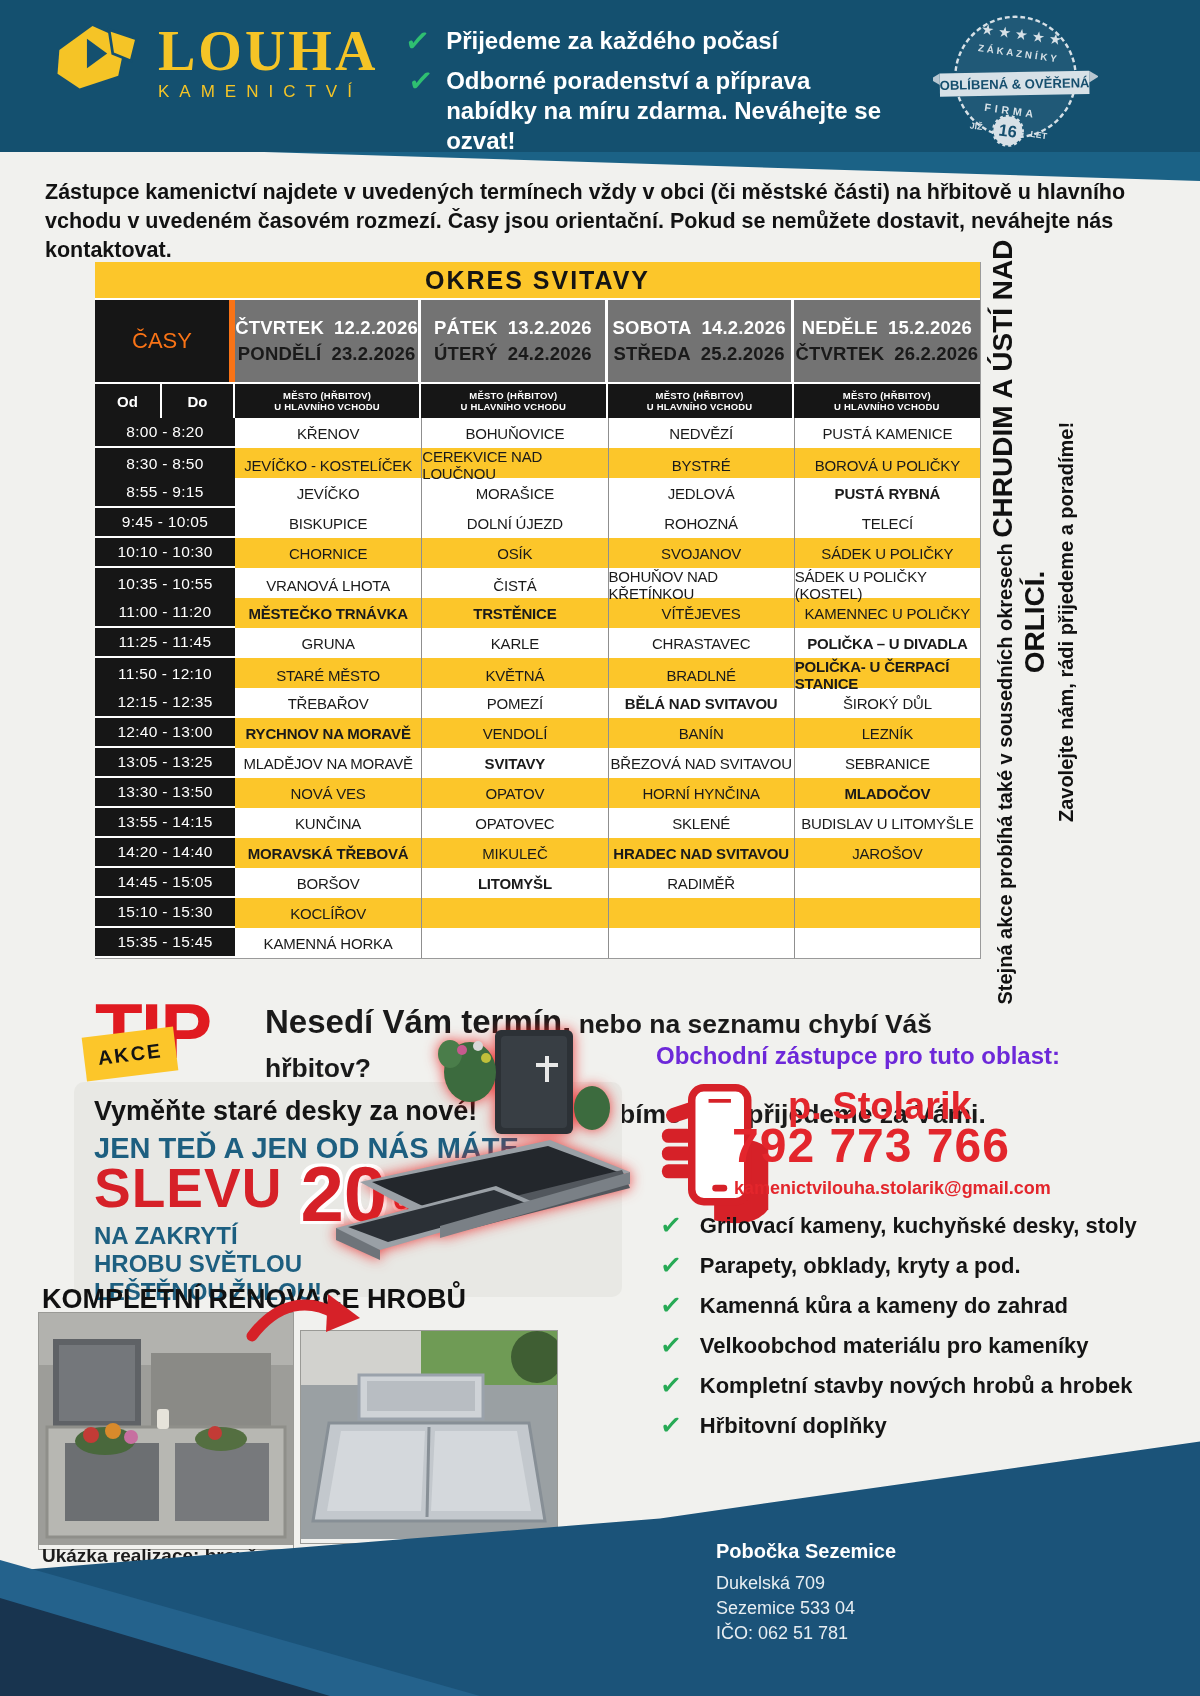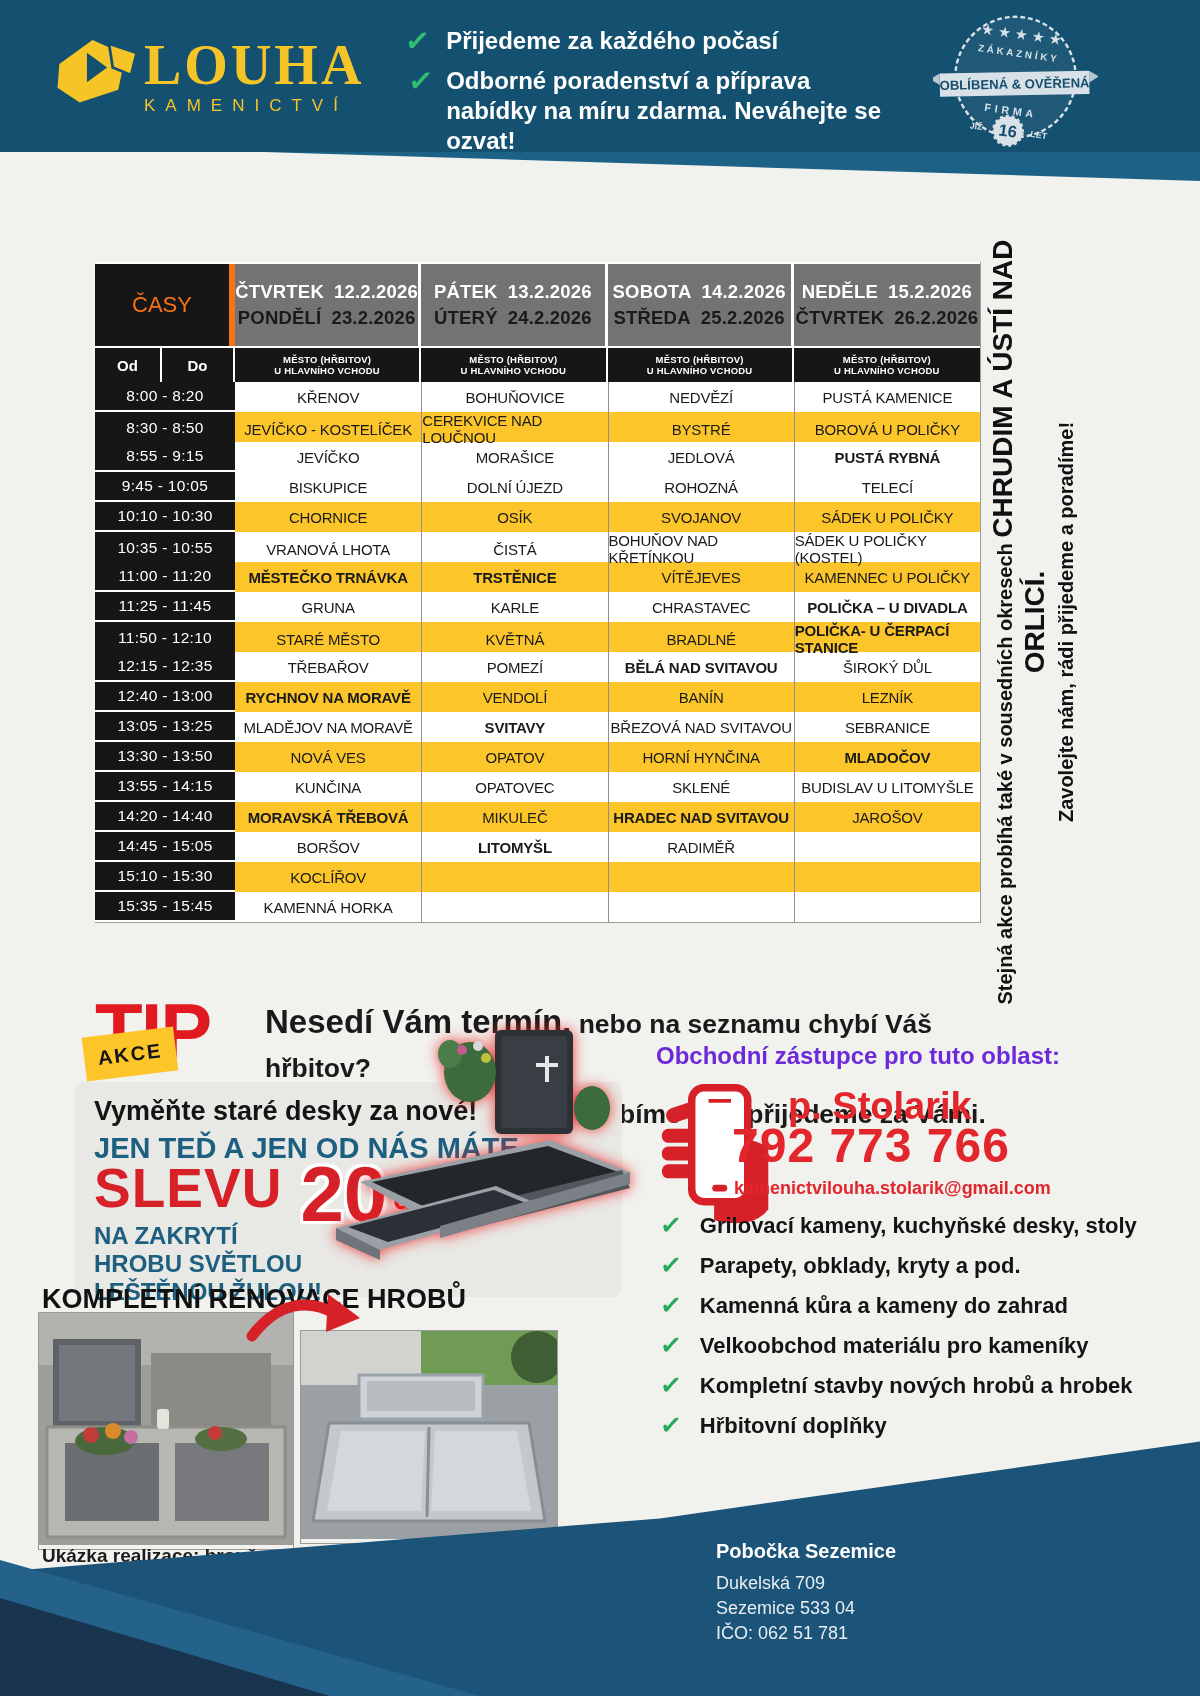--- a/index.html
+++ b/index.html
@@ -2,21 +2,21 @@
 <html><head>
 <meta charset="utf-8">
 <style>
   html,body{margin:0;padding:0;background:#555;}
   .page{position:relative;width:1200px;height:1696px;margin:0 auto;background:#f1f1ee;
         font-family:"Liberation Sans",sans-serif;overflow:hidden;}
   
   .header{position:absolute;left:0;top:0;width:1200px;height:152px;background:#14506f;}
   .header-wedge{position:absolute;left:0;top:152px;width:1200px;height:34px;
         clip-path:polygon(22% 0,100% 0,100% 85%);background:#1b6286;}
-  .logo{position:absolute;left:52px;top:30px;display:flex;align-items:center;}
+  .logo{position:absolute;left:52px;top:16px;display:flex;align-items:center;gap:14px;}
   .logo-text{display:flex;flex-direction:column;}
   .logo-title{font-family:"Liberation Serif",serif;font-weight:700;font-size:56px;
         color:#f5c426;letter-spacing:3px;line-height:58px;}
   .logo-sub{font-size:17px;font-weight:400;color:#f5c426;letter-spacing:10px;margin-top:2px;}
   .hdr-bullets{position:absolute;left:405px;top:26px;width:500px;}
   .hdr-bullet{display:flex;gap:16px;margin-bottom:10px;}
   .hdr-check{color:#2fbf71;font-size:30px;font-weight:700;line-height:30px;transform:rotate(6deg);}
   .hdr-bullet-text{color:#fff;font-weight:700;font-size:24px;line-height:30px;max-width:470px;}
   .badge{position:absolute;left:933px;top:4px;}
   
@@ -153,22 +153,24 @@
         </g>
         <text x="85" y="114" text-anchor="middle" fill="#e8eef2" font-size="11" font-weight="bold" letter-spacing="4">FIRMA</text>
         <text x="52" y="134" text-anchor="middle" fill="#e8eef2" font-size="9" font-weight="bold">JIŽ</text>
         <circle cx="85" cy="131" r="15" fill="#e8eef2" stroke="#e8eef2" stroke-width="3" stroke-dasharray="3 3"></circle>
         <text x="85" y="137" text-anchor="middle" fill="#174f6e" font-size="17" font-weight="bold">16</text>
         <text x="117" y="134" text-anchor="middle" fill="#e8eef2" font-size="9" font-weight="bold">LET</text>
       </g>
     </svg>
   </div>
 
+  <div class="intro">Zástupce kamenictví najdete v uvedených termínech vždy v obci (či městské části) na hřbitově u hlavního vchodu v uvedeném časovém rozmezí. Časy jsou orientační. Pokud se nemůžete  dostavit, neváhejte nás kontaktovat.</div>
 
   <div class="sched">
+    <div class="t-title">OKRES SVITAVY</div>
     <div class="t-dates" id="dates-row">
       <div class="casy-cell">ČASY</div>
 
     <div class="date-cell">
           <div class="date-line white">
             <span>ČTVRTEK</span>
             <span>12.2.2026</span>
           </div>
           <div class="date-line dark">
             <span>PONDĚLÍ</span>

